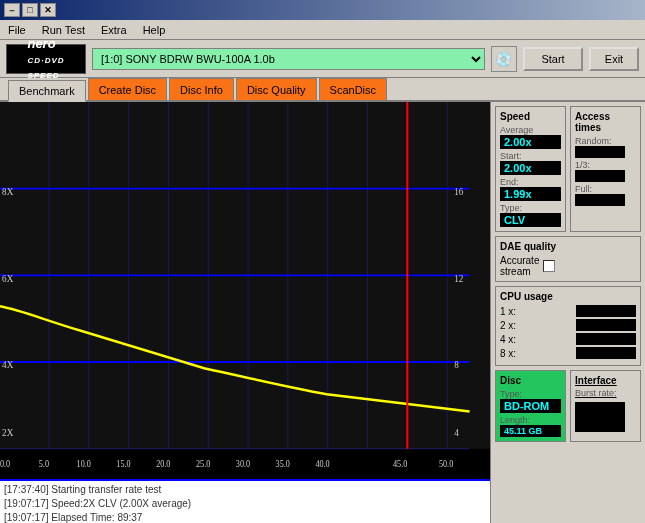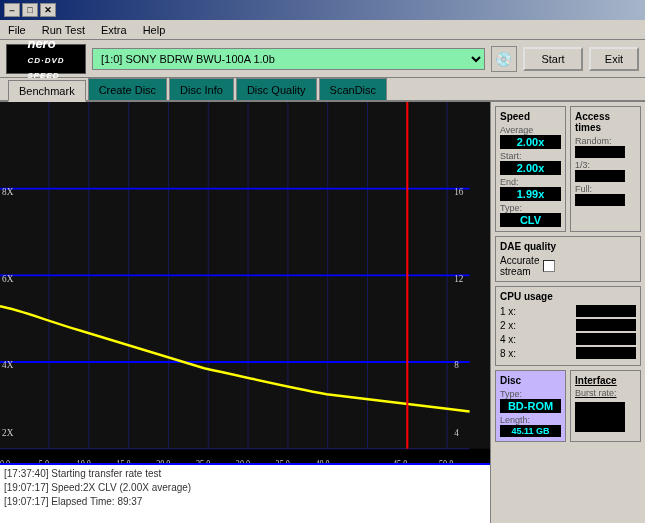--- a/index.html
+++ b/index.html
@@ -121,21 +121,21 @@
       background: #d4d0c8;
       height: 24px;
       display: flex;
       align-items: flex-end;
       padding-left: 8px;
       border-bottom: 2px solid #808080;
     }
     .tab {
       height: 22px;
       padding: 0 10px;
-      background: #0f766e;
+      background: #f97316;
       border: 1px solid #808080;
       border-bottom: none;
       display: flex;
       align-items: center;
       font-size: 11px;
       cursor: pointer;
       margin-right: 2px;
     }
     .tab.active {
       background: #d4d0c8;
@@ -158,21 +158,21 @@
       position: relative;
       overflow: hidden;
     }
 
     
     .log-area {
       position: absolute;
       bottom: 0;
       left: 0;
       right: 0;
-      height: 60px;
+      height: 44px;
       background: white;
       border-top: 2px solid #0000ff;
       font-size: 11px;
       overflow: hidden;
       padding: 2px 4px;
     }
     .log-line {
       font-size: 10px;
       color: #333;
       line-height: 14px;
@@ -199,21 +199,21 @@
       font-weight: bold;
       margin-bottom: 3px;
     }
     .info-value {
       background: black;
       color: #00ffff;
       font-size: 11px;
       font-weight: bold;
       padding: 1px 4px;
       min-width: 50px;
-      text-align: center;
+      text-align: left;
     }
 
     .dae-group {
       background: #d4d0c8;
       border: 1px solid #808080;
       padding: 4px;
     }
     .dae-title {
       font-size: 10px;
       font-weight: bold;
@@ -249,21 +249,21 @@
       margin-bottom: 2px;
     }
     .cpu-label { font-size: 10px; }
     .cpu-bar {
       background: black;
       width: 60px;
       height: 12px;
     }
 
     .disc-group {
-      background: #c4b5fd;
+      background: #22c55e;
       border: 1px solid #808080;
       padding: 4px;
     }
     .disc-title {
       font-size: 10px;
       font-weight: bold;
       margin-bottom: 3px;
     }
 
     .interface-group {

